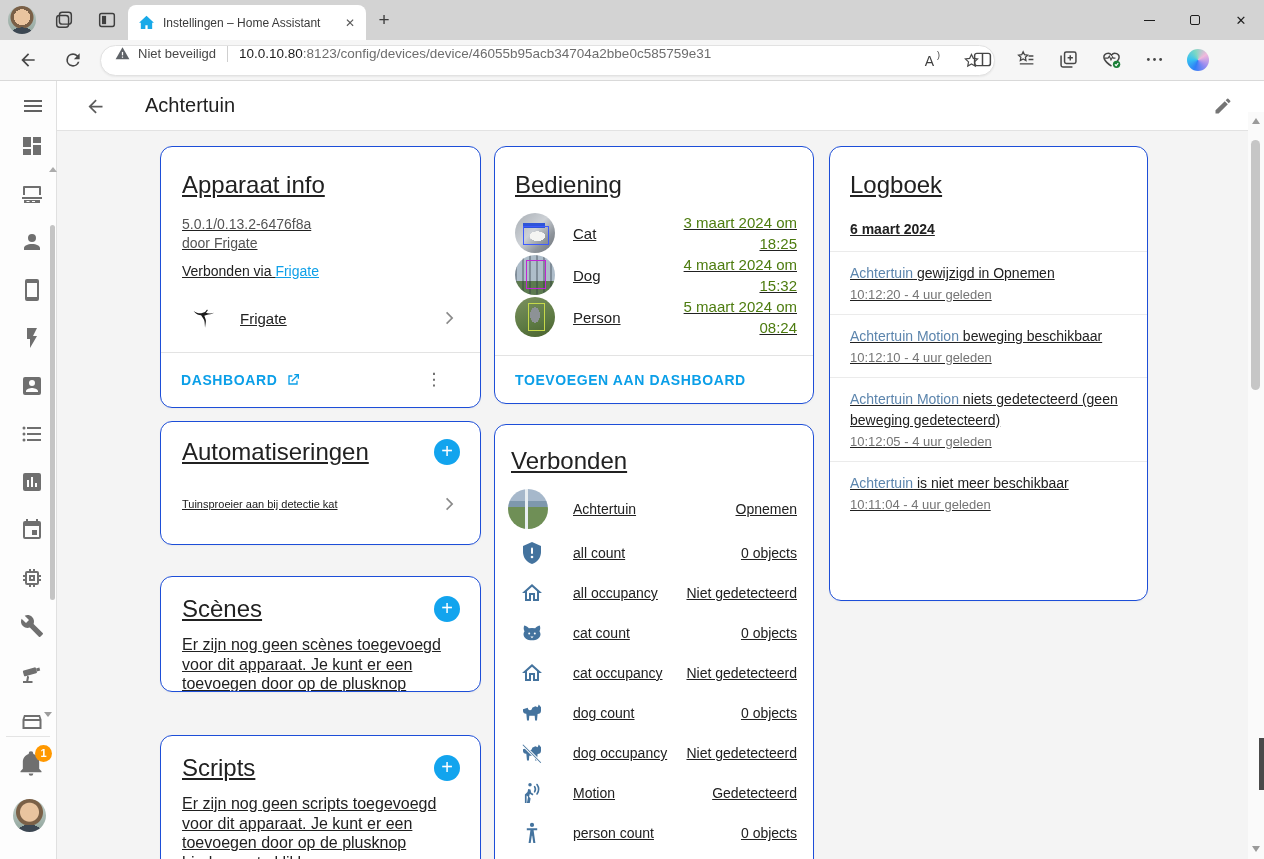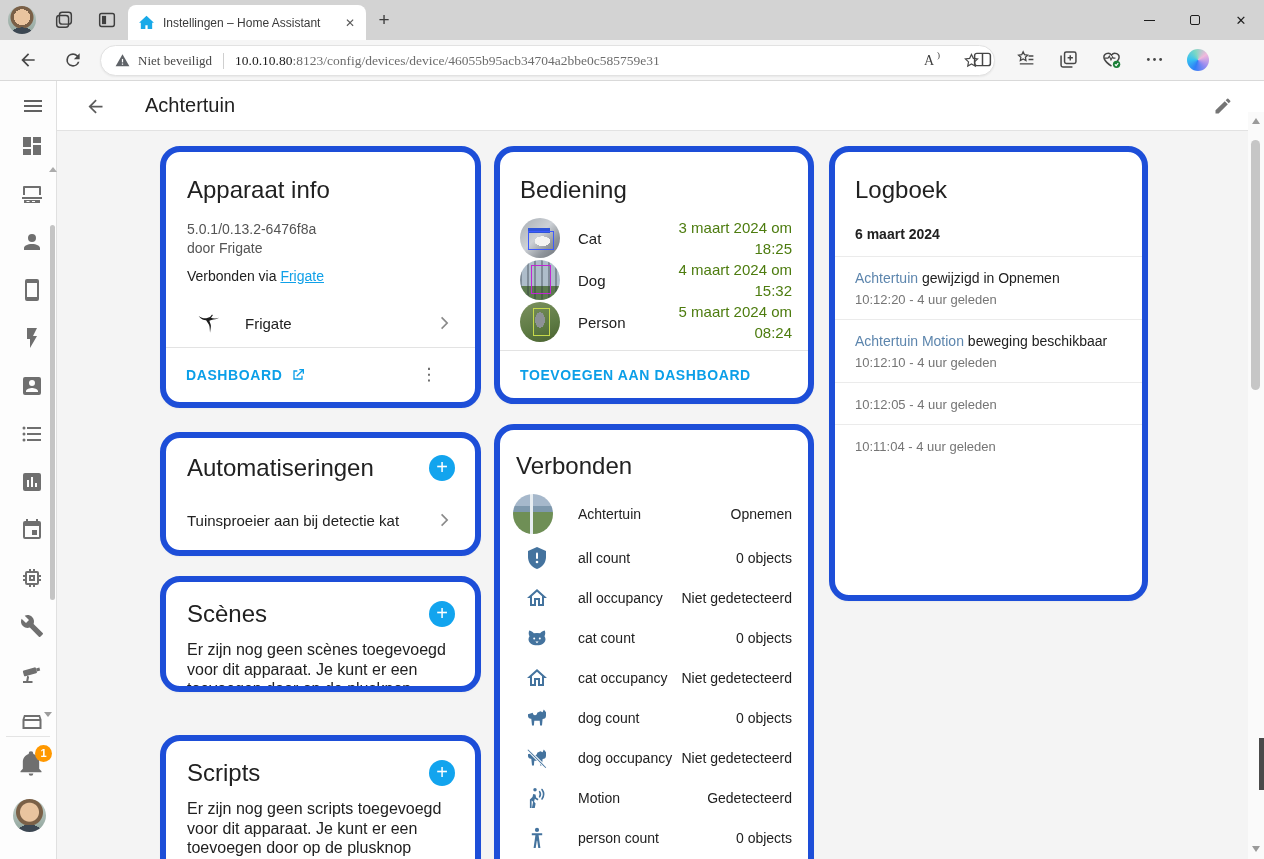--- a/index.html
+++ b/index.html
@@ -28,21 +28,21 @@
   .winbtns{position:absolute;right:0;top:0;height:40px;display:flex;}
   .winbtn{width:46px;height:40px;display:flex;align-items:center;justify-content:center;color:#1c1c1c;cursor:pointer;}
   .g-min{width:11px;height:1px;background:#1c1c1c;}
   .g-max{width:10px;height:10px;border:1px solid #1c1c1c;border-radius:2px;}
   .g-close{font-size:13px;line-height:13px;}
 
   
   .toolbar{position:absolute;left:0;top:40px;right:0;height:41px;background:#f6f6f6;border-bottom:1px solid #d9d9d9;}
   .nav-ic{position:absolute;top:10px;width:20px;height:20px;color:#474747;cursor:pointer;}
   .omnibox{position:absolute;left:100px;top:5px;width:895px;height:31px;background:#fff;border:1px solid #e2e2e2;
-    border-radius:16px;box-shadow:0 1px 2px rgba(0,0,0,.06);display:flex;align-items:center;padding:8px 14px;cursor:text;font-family:Liberation Serif, serif;}
+    border-radius:16px;box-shadow:0 1px 2px rgba(0,0,0,.06);display:flex;padding:0 14px;cursor:text;}
   .omni-warn{width:15px;height:15px;color:#5f6368;flex:0 0 auto;}
   .omni-sec{font-size:13px;color:#474747;margin-left:8px;white-space:nowrap;}
   .omni-div{width:1px;height:16px;background:#cfcfcf;margin:0 11px;}
   .omni-url{font-size:13.5px;white-space:nowrap;overflow:hidden;flex:1;}
   .omni-host{color:#1b1b1b;}
   .omni-path{color:#6d6d6d;}
   .omni-right{display:flex;align-items:center;gap:24px;margin-left:12px;}
   .readaloud{font-size:14px;color:#3f3f3f;cursor:pointer;position:relative;padding-right:5px;}
   .readaloud i{position:absolute;right:-1px;top:-3px;font-style:normal;font-size:9px;color:#3f3f3f;}
   .omni-star{width:17px;height:17px;color:#4a4a4a;cursor:pointer;}
@@ -73,22 +73,22 @@
       radial-gradient(ellipse 19px 11px at 50% 98%,#3c4752 60%,transparent 61%),
       radial-gradient(circle at 50% 40%,#e9c49f 0 9px,#7a6047 10px 13px,transparent 14px),
       linear-gradient(#c5d2cc,#8fa39b);}
 
   .ha-header{position:absolute;left:57px;right:0;top:0;height:50px;background:#fff;border-bottom:1px solid #e2e2e2;}
   .ha-back{position:absolute;left:28px;top:15px;width:21px;height:21px;color:#5b5b5b;cursor:pointer;}
   .ha-title{position:absolute;left:88px;top:13px;font-size:20px;color:#212121;}
   .ha-edit{position:absolute;right:31px;top:15px;width:20px;height:20px;color:#757575;cursor:pointer;}
 
   .ha-content{position:absolute;left:57px;right:0;top:50px;bottom:0;background:#f4f4f4;overflow:hidden;}
-  .card{position:absolute;background:#fff;border:6px solid #1d4ed8;border-radius:20px;
-    box-shadow:0 1px 2px rgba(0,0,0,.04);overflow:hidden;}
+  .card{position:absolute;background:#fff;border:1px solid #1d4ed8;border-radius:12px;
+    box-shadow:0 1px 2px rgba(0,0,0,.04);overflow:hidden;text-decoration:underline;}
   .card-title{font-size:24px;color:#212121;font-weight:400;}
   .title-row{display:flex;align-items:center;justify-content:space-between;}
   .fab{width:26px;height:26px;border-radius:50%;background:#12a4ee;color:#fff;border:none;cursor:pointer;
     font-size:0;position:relative;flex:0 0 auto;}
   .fab::before{content:"+";position:absolute;left:0;top:0;right:0;bottom:1px;font-size:20px;line-height:25px;text-align:center;}
 
   
   .c-device{left:103px;top:15px;width:321px;height:262px;padding:24px 20px 0 21px;}
   .dev-version{font-size:14px;color:#545454;line-height:19px;margin-top:16px;}
   .dev-connected{font-size:14px;color:#212121;margin-top:10px;}
@@ -124,23 +124,23 @@
       radial-gradient(ellipse 7px 11px at 50% 45%,#8d9296 70%,transparent 71%),
       linear-gradient(160deg,#7c915f,#5d7a43 60%,#49612f);}
   .thumb-person::after{content:"";position:absolute;left:13px;top:6px;width:15px;height:26px;border:1px solid #c6d94a;}
   .thumb-yard{background:
       linear-gradient(90deg,transparent 0 17px,#e8eef2 17px 20px,transparent 20px),
       linear-gradient(180deg,#a6b8cb 0 30%,#7e98ad 30% 45%,#6f8f56 45% 100%);}
   .ctl-name{font-size:15px;margin-left:18px;flex:1;}
   .ctl-time{font-size:15px;text-align:right;line-height:21px;color:#4d7c0f;}
 
   
-  .c-auto{left:103px;top:301px;width:321px;height:124px;padding:16px 20px 0 21px;}
+  .c-auto{left:103px;top:290px;width:321px;height:124px;padding:16px 20px 0 21px;}
   .auto-row{display:flex;align-items:center;margin-top:18px;height:40px;cursor:pointer;}
-  .auto-name{font-size:15px;flex:1;}
+  .auto-name{font-size:11px;flex:1;}
   .c-scenes{left:103px;top:445px;width:321px;height:116px;padding:18px 20px 0 21px;}
   .empty-text{font-size:16px;line-height:19.5px;color:#212121;margin-top:12px;}
   .c-scripts{left:103px;top:604px;width:321px;height:170px;padding:18px 20px 0 21px;}
 
   
   .c-sensors{left:437px;top:293px;width:320px;height:470px;padding:22px 16px 0 16px;}
   .sens-rows{margin-top:10px;}
   .sens-row{display:flex;align-items:center;height:40px;cursor:pointer;}
   .sens-row.first{height:48px;}
   .sicon{width:24px;height:24px;color:#44739e;flex:0 0 auto;margin-left:9px;display:flex;align-items:center;justify-content:center;}
@@ -522,27 +522,29 @@
               <div class="log-divider"></div>
               <div class="log-entry">
                 <div class="log-line"><span class="log-entity">Achtertuin Motion</span><span> beweging beschikbaar</span></div>
                 <div class="log-time">10:12:10 - 4 uur geleden</div>
               </div>
             </div>
 
             <div>
               <div class="log-divider"></div>
               <div class="log-entry">
+                <div class="log-line"><span class="log-entity">Achtertuin Motion</span><span> niets gedetecteerd (geen beweging gedetecteerd)</span></div>
                 <div class="log-time">10:12:05 - 4 uur geleden</div>
               </div>
             </div>
 
             <div>
               <div class="log-divider"></div>
               <div class="log-entry">
+                <div class="log-line"><span class="log-entity">Achtertuin</span><span> is niet meer beschikbaar</span></div>
                 <div class="log-time">10:11:04 - 4 uur geleden</div>
               </div>
             </div>
           </div>
       </div>
 
       <div class="card c-auto">
         <div class="title-row">
           <div class="card-title">Automatiseringen</div>
           <button class="fab"></button>

